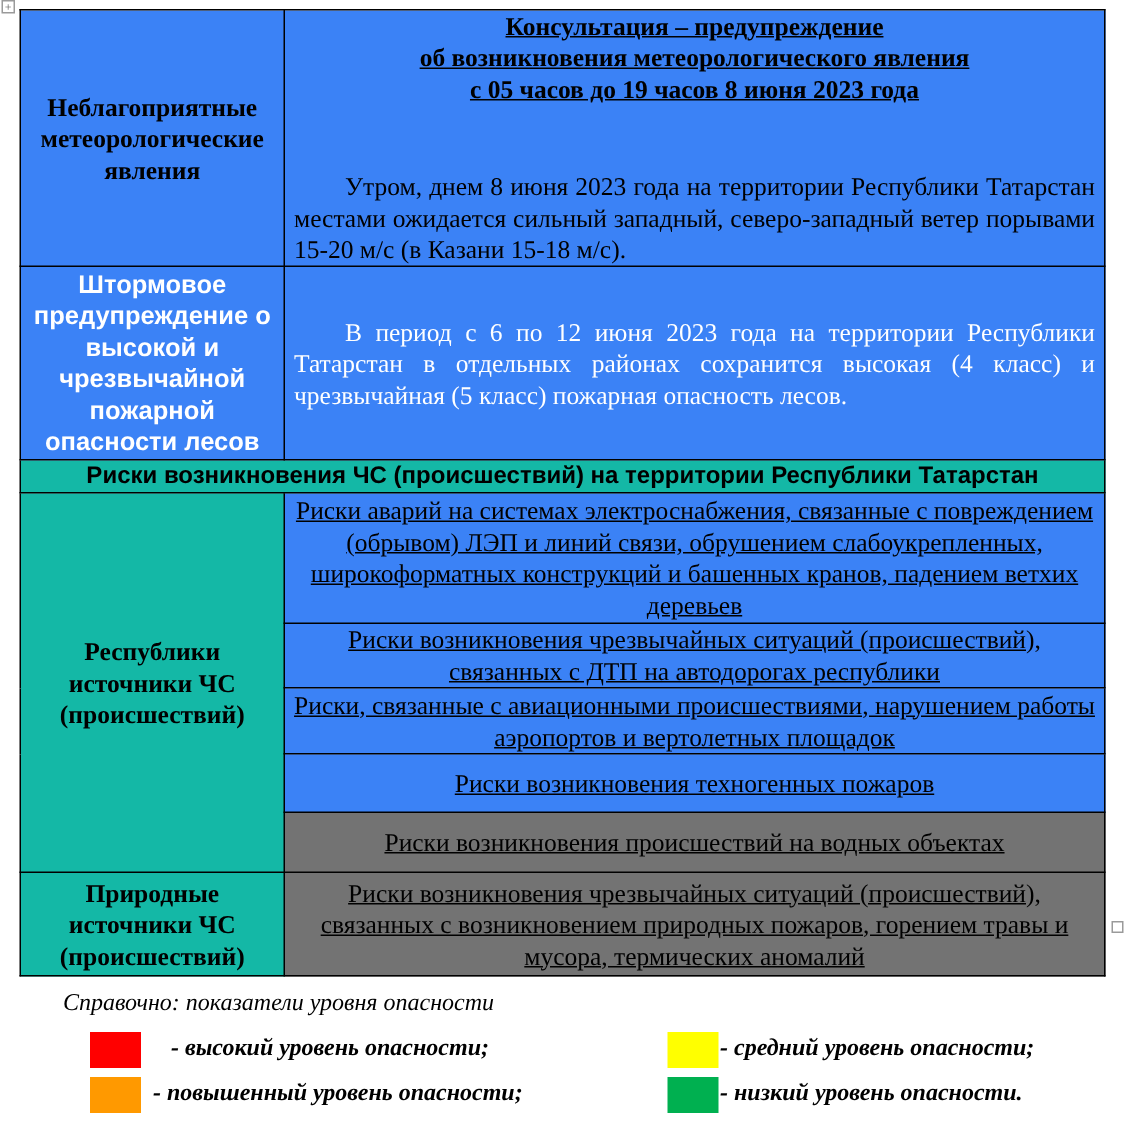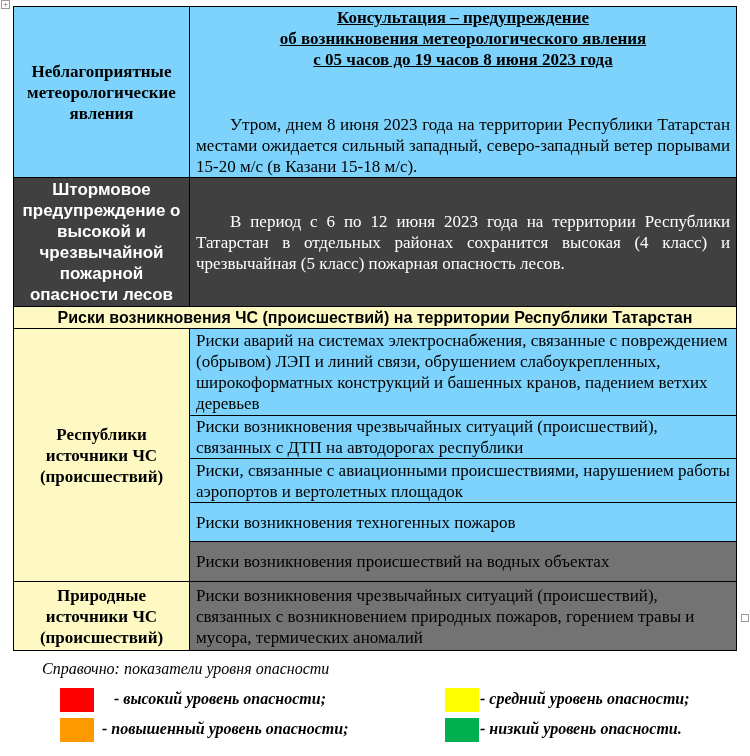--- a/index.html
+++ b/index.html
@@ -2,26 +2,26 @@
 <html><head>
 <meta charset="utf-8">
 <style>
   html, body { margin: 0; padding: 0; background: #ffffff; }
   body { width: 750px; height: 756px; position: relative; overflow: hidden; font-family: "Liberation Serif", serif; color: #000; }
   .anchor { position: absolute; left: 1px; top: 0px; width: 9px; height: 9px; border: 1px solid #9a9a9a; background: #fff; box-sizing: border-box; font-size: 8px; line-height: 7px; text-align: center; color: #555; }
   .endmark { position: absolute; left: 741px; top: 614px; width: 8px; height: 8px; border: 1px solid #9a9a9a; box-sizing: border-box; background: #fff; }
   table.main { position: absolute; left: 13px; top: 6px; width: 724px; border-collapse: collapse; table-layout: fixed; }
   table.main td { border: 1px solid #000; padding: 0 6px; vertical-align: middle; font-size: 17px; line-height: 21px; }
   .col1 { width: 176px; }
-  .yellow { background: #7dd3fc; }
-  .red { background: #404040; }
+  .yellow { background: #3b82f6; }
+  .red { background: #3b82f6; }
   .orange { background: #737373; }
-  .white { background: #fef9c3; }
+  .white { background: #14b8a6; }
   .lbl { text-align: center; font-weight: bold; }
-  .center { text-align: left; }
+  .center { text-align: center; text-decoration: underline; }
   .just { text-align: justify; margin-top: 44px; }
   .u { text-decoration: underline; font-weight: bold; display: block; text-align: center; }
   .indent { text-indent: 34px; }
   .red-label { color: #ffffff; font-family: "Liberation Sans", sans-serif; font-weight: bold; font-size: 16px; line-height: 23px; text-align: center; }
   .red-text { color: #ffffff; font-size: 17px; line-height: 23px; text-align: justify; }
   .legend { position: absolute; left: 42px; top: 660px; width: 700px; font-family: "Liberation Serif", serif; font-style: italic; font-size: 16px; }
   .legend-title { position: absolute; left: 0; top: 0; white-space: nowrap; }
   .sw { position: absolute; width: 34px; height: 24px; }
   .lt { position: absolute; white-space: nowrap; font-weight: bold; }
 </style>

